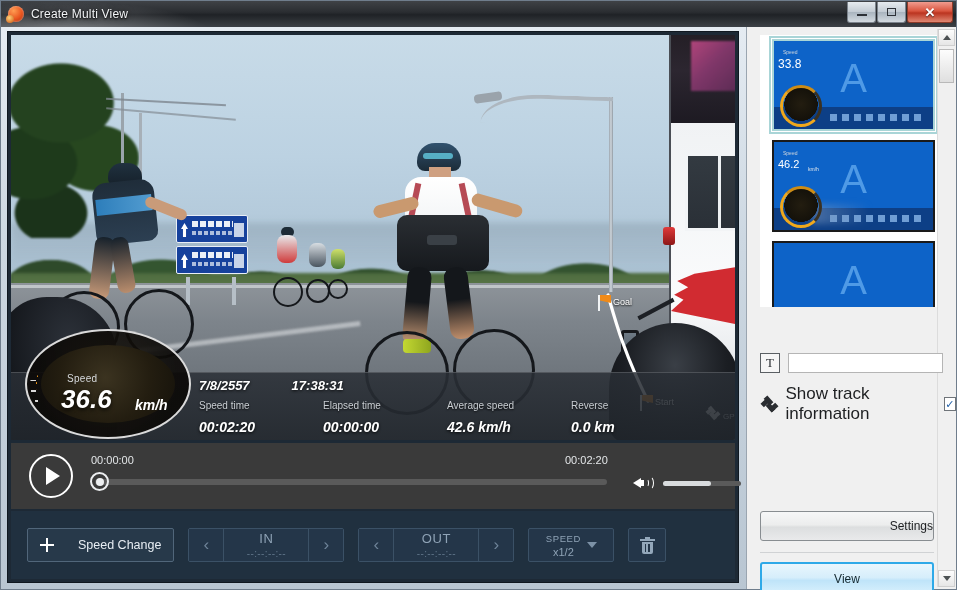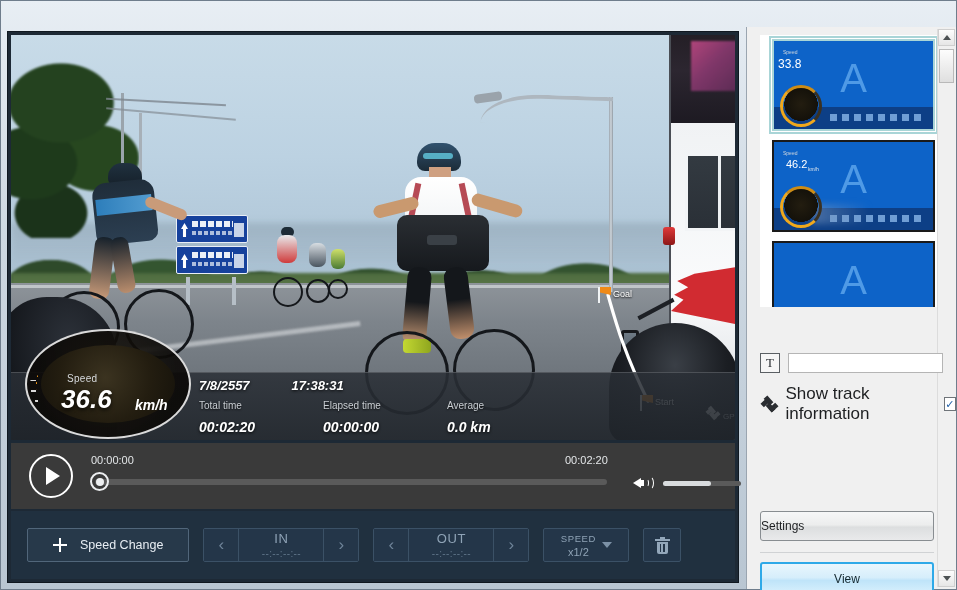--- a/index.html
+++ b/index.html
@@ -446,21 +446,21 @@
   .vol-fill { position:absolute; left:0; top:0; height:5px; width:48px;
     background:#d9dcde; border-radius:3px; }
 
   
   .toolbar {
     position:absolute; left:3px; right:3px; top:479px; bottom:3px;
     background:#20303f;
     display:flex; align-items:center; padding-left:16px; gap:14px;
   }
   .tb-btn {
-    height:34px; padding:0 25px; display:flex; align-items:center; gap:13px;
+    height:34px; padding:0 12px; display:flex; align-items:center; gap:24px;
     border:1px solid #51667a; background:#27394a; color:#e7edf3;
     font-size:12.5px; border-radius:2px;
   }
   .tb-btn .plus {
     position:relative; width:14px; height:14px;
   }
   .tb-btn .plus:before, .tb-btn .plus:after {
     content:""; position:absolute; background:#fff;
   }
   .tb-btn .plus:before { left:0; top:6px; width:14px; height:2.2px; }
@@ -540,21 +540,21 @@
     opacity:.9;
   }
   .thumb .mini-gauge {
     position:absolute; left:6px; bottom:2px; width:42px; height:42px;
     border-radius:50%;
     background: radial-gradient(circle at 50% 45%, #231d10 0%, #14110a 62%, transparent 63%);
     border:3px solid #f0a81c; border-right-color:#3a3122; border-top-color:#cd8c15;
   }
   .thumb .mini-lab { position:absolute; left:9px; top:8px; font-size:5px; color:#cfd6dd; }
   .thumb .mini-val { position:absolute; left:4px; top:16px; font-size:12px; color:#fff; }
-  .thumb.tall-gauge .mini-val { font-size:11px;margin-left:8px; }
+  .thumb.tall-gauge .mini-val { font-size:11px; }
   .thumb .mini-unit { position:absolute; left:34px; top:24px; font-size:5px; color:#dfe6ec; }
   .thumb .smear {
     position:absolute; left:38px; bottom:6px; width:58px; height:20px;
     background: linear-gradient(90deg, rgba(120,150,190,.55), rgba(13,63,134,0));
     filter: blur(3px);
   }
 
   .tl-scroll {
     position:absolute; right:2px; top:2px; width:17px; bottom:2px;
     background:#f0f0f0; border-left:1px solid #dcdcdc;
@@ -599,37 +599,53 @@
   .chk {
     width:14px; height:14px; border:1px solid #6f7479; background:#fff;
     display:flex; align-items:center; justify-content:center;
   }
   .chk .mark { color:#1f5fa8; font-size:11px; line-height:1; }
 
   .btn-settings {
     position:absolute; left:13px; top:484px; width:174px; height:30px;
     background: linear-gradient(180deg,#f6f7f8 0%, #eceded 46%, #dcdedf 54%, #e9eaeb 100%);
     border:1px solid #888d91; border-radius:3px;
-    display:flex; align-items:center; justify-content:flex-start;
+    display:flex; align-items:center; justify-content:flex-end;
     font-size:12px; color:#1d1f21;
   }
   .divider { position:absolute; left:13px; top:525px; width:174px; height:1px; background:#d0d2d4; }
   .btn-save {
     position:absolute; left:13px; top:535px; width:174px; height:34px;
     background: linear-gradient(180deg,#e9f6fd 0%, #d6eefb 45%, #bfe4f9 55%, #d9f1fd 100%);
     border:2px solid #2ea9e8; border-radius:3px;
     display:flex; align-items:center; justify-content:center;
     font-size:12px; color:#14282f;
   }
 </style>
 </head>
 <body>
 
 <div class="window">
 
+  <div class="titlebar">
+    <div class="glow"></div>
+    <div class="app-icon"></div>
+    <div class="title-text">Create Multi View</div>
+    <div class="win-buttons">
+      <div class="win-btn">
+        <div class="bar"></div>
+      </div>
+      <div class="win-btn">
+        <div class="sq"></div>
+      </div>
+      <div class="win-btn close">
+        <div class="x">✕</div>
+      </div>
+    </div>
+  </div>
 
   <div class="content">
 
     <div class="editor">
 
       <div class="video-stage">
         <div class="sky"></div>
         <div class="mountains"></div>
         <div class="treeline"></div>
         <div class="bigtree"></div>
@@ -715,21 +731,21 @@
           <div class="wheel w2"></div>
         </div>
 
         <div class="fg-left"></div>
         <div class="fg-helmet"></div>
 
         <div class="gps-track">
           <svg width="160" height="140" viewBox="0 0 160 140" style="position:absolute;left:0;top:0">
             <path d="M22 12 C 30 40, 38 70, 62 118" stroke="#ffffff" stroke-width="3.2" fill="none" stroke-linecap="round"></path>
           </svg>
-          <div class="flag" style="left:12px; top:4px;">
+          <div class="flag" style="left:12px; top:12px;">
             <div class="stick"></div>
             <div class="cloth"></div>
             <div class="lbl">Goal</div>
           </div>
           <div class="flag" style="left:54px; top:112px;">
             <div class="stick"></div>
             <div class="cloth"></div>
             <div class="lbl">Start</div>
           </div>
           <div class="gps-badge">
@@ -756,29 +772,33 @@
             <div class="spd-unit">km/h</div>
           </div>
 
           <div class="tm-head">
             <span>7/8/2557</span>
             <span>17:38:31</span>
           </div>
 
           <div class="tm-grid">
             <div class="tm-cell">
-              <span class="k">Total time</span>
+              <span class="k">Speed time</span>
               <span class="v">00:02:20</span>
             </div>
             <div class="tm-cell">
               <span class="k">Elapsed time</span>
               <span class="v">00:00:00</span>
             </div>
             <div class="tm-cell">
-              <span class="k">Average</span>
+              <span class="k">Average speed</span>
+              <span class="v">42.6 km/h</span>
+            </div>
+            <div class="tm-cell">
+              <span class="k">Reverse</span>
               <span class="v">0.0 km</span>
             </div>
           </div>
         </div>
       </div>
 
       <div class="transport">
         <div class="play-btn">
           <div class="tri"></div>
         </div>

